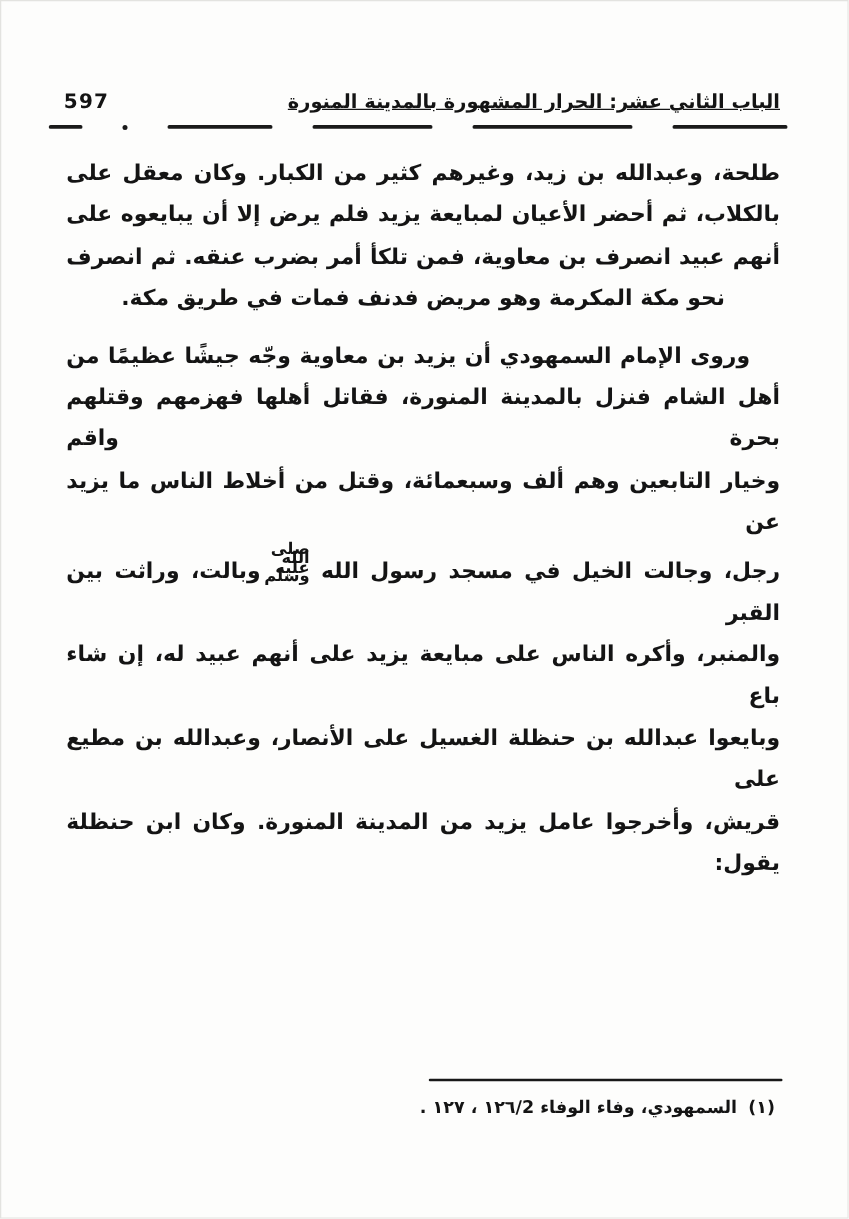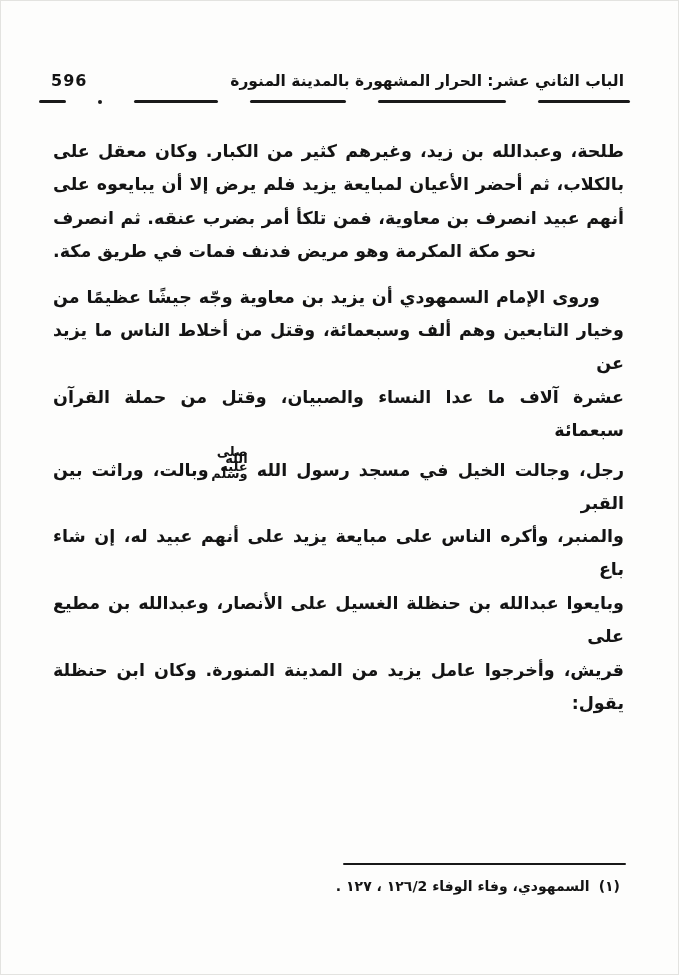--- a/index.html
+++ b/index.html
@@ -15,40 +15,41 @@
   }
   
   .header{
     position:absolute;top:70px;left:50px;right:54px;
     display:flex;flex-direction:row;justify-content:space-between;
     align-items:flex-end;direction:rtl;
   }
   .chapter-title{
     font-size:15.5px;font-weight:bold;letter-spacing:0;
     white-space:nowrap;
+    text-decoration:underline;
   }
   .page-number{
     font-size:16px;font-weight:bold;letter-spacing:1px;
     direction:rtl;
   }
   .header-rule{
     position:absolute;top:99px;left:38px;right:48px;
     display:flex;justify-content:space-between;align-items:center;height:3px;
   }
   .header-rule .seg{height:2.6px;background:#1a1a1a;border-radius:2px;}
   .header-rule .seg.dot{width:4px;height:4px;border-radius:50%;}
   
   .body{
     position:absolute;top:122px;right:54px;left:52px;
     direction:rtl;
   }
-  .para{margin:12px 0 12px 0;}
+  .para{margin:0 0 12px 0;}
   .line{
     font-size:17.5px;font-weight:bold;line-height:33.4px;
-    text-align:left;white-space:nowrap;
+    text-align:center;white-space:nowrap;
   }
   .line.just{
     text-align:justify;text-align-last:justify;white-space:normal;
   }
   .para.indent .line:first-child{padding-right:24px;}
   .saw{
     display:inline-block;width:30px;font-size:13px;line-height:7.5px;
     text-align:right;vertical-align:-3px;font-weight:bold;white-space:normal;
   }
   
@@ -62,43 +63,43 @@
     font-size:14px;font-weight:bold;line-height:22px;
   }
 </style>
 </head>
 <body>
 
 <div class="page">
 
   <div class="header">
     <div class="chapter-title">الباب الثاني عشر: الحرار المشهورة بالمدينة المنورة</div>
-    <div class="page-number">596</div>
+    <div class="page-number">597</div>
   </div>
 
   <div class="header-rule">
     <span class="seg" style="width:27px"></span>
     <span class="seg dot"></span>
     <span class="seg" style="width:84px"></span>
     <span class="seg" style="width:96px"></span>
     <span class="seg" style="width:128px"></span>
     <span class="seg" style="width:92px"></span>
   </div>
 
   <div class="body">
       <div class="para">
         <div class="line just"><span>طلحة، وعبدالله بن زيد، وغيرهم كثير من الكبار. وكان معقل على</span></div>
         <div class="line just"><span>بالكلاب، ثم أحضر الأعيان لمبايعة يزيد فلم يرض إلا أن يبايعوه على</span></div>
         <div class="line just"><span>أنهم عبيد انصرف بن معاوية، فمن تلكأ أمر بضرب عنقه. ثم انصرف</span></div>
         <div class="line"><span>نحو مكة المكرمة وهو مريض فدنف فمات في طريق مكة.</span></div>
       </div>
       <div class="para indent">
         <div class="line just"><span>وروى الإمام السمهودي أن يزيد بن معاوية وجّه جيشًا عظيمًا من</span></div>
+        <div class="line just"><span>أهل الشام فنزل بالمدينة المنورة، فقاتل أهلها فهزمهم وقتلهم بحرة واقم</span></div>
         <div class="line just"><span>وخيار التابعين وهم ألف وسبعمائة، وقتل من أخلاط الناس ما يزيد عن</span></div>
-        <div class="line just"><span>عشرة آلاف ما عدا النساء والصبيان، وقتل من حملة القرآن سبعمائة</span></div>
         <div class="line just"><span>رجل، وجالت الخيل في مسجد رسول الله </span><span class="saw">صلى الله عليه وسلم</span><span> وبالت، وراثت بين القبر</span></div>
         <div class="line just"><span>والمنبر، وأكره الناس على مبايعة يزيد على أنهم عبيد له، إن شاء باع</span></div>
         <div class="line just"><span>وبايعوا عبدالله بن حنظلة الغسيل على الأنصار، وعبدالله بن مطيع على</span></div>
         <div class="line just"><span>قريش، وأخرجوا عامل يزيد من المدينة المنورة. وكان ابن حنظلة يقول:</span></div>
       </div>
     </div>
 
   <div class="footnote-rule"></div>
 
   <div class="footnote">

